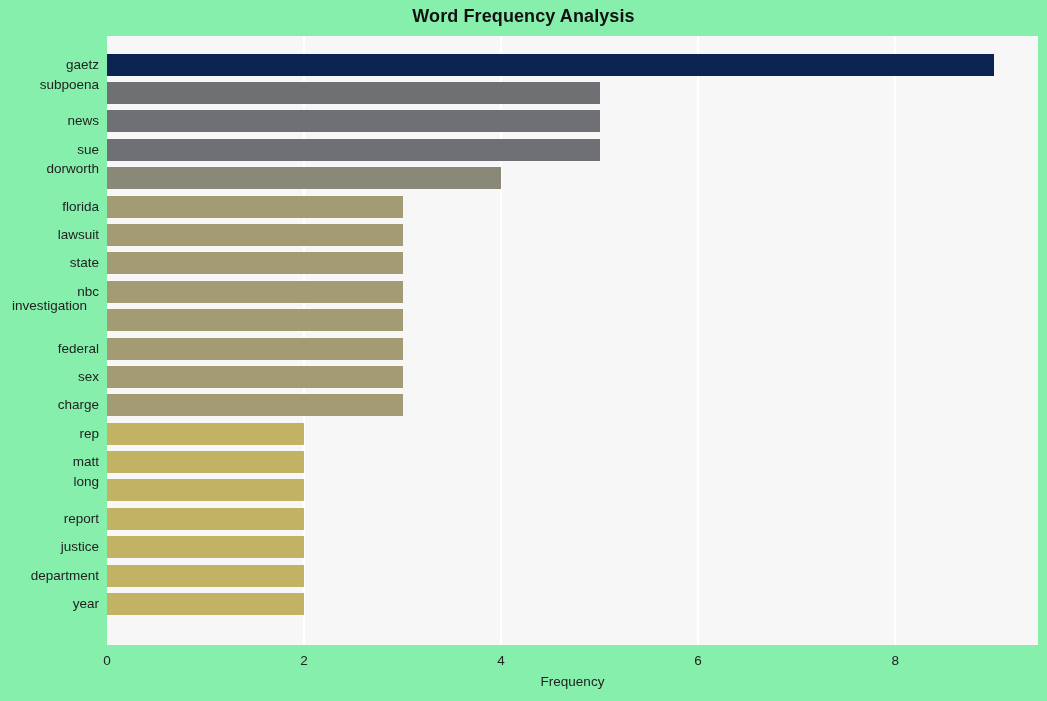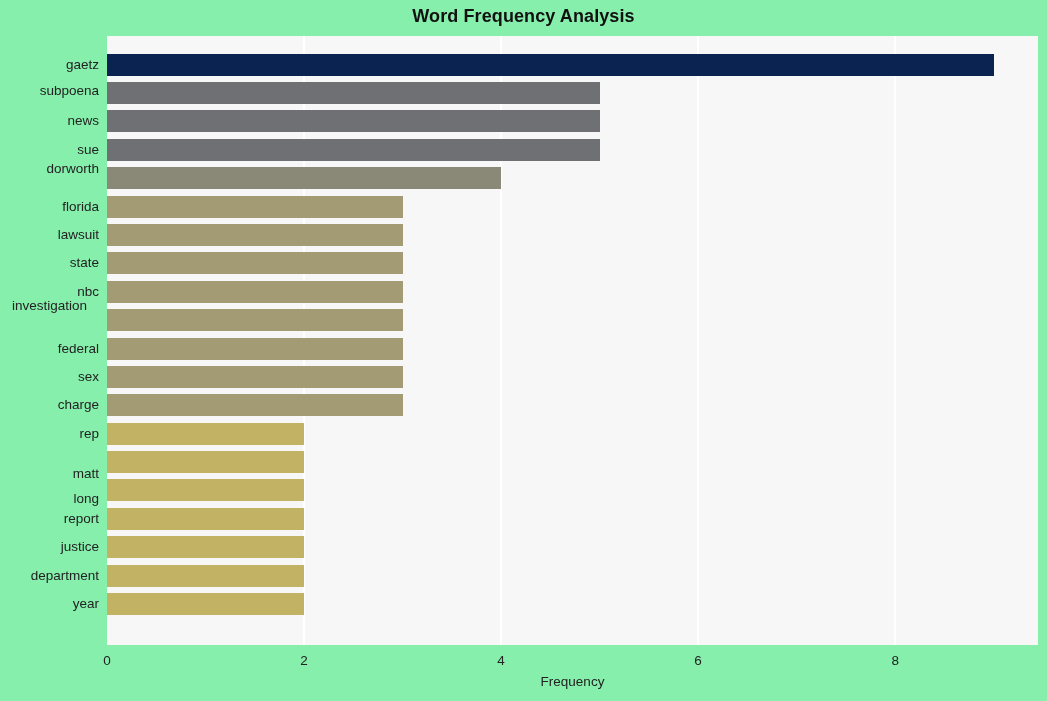--- a/index.html
+++ b/index.html
@@ -147,35 +147,35 @@
         <div class="bar" title="long: 2" style="top: 443.477px; width: 197.037px; height: 22px; background: rgb(194, 178, 100);"></div>
         <div class="bar" title="report: 2" style="top: 471.869px; width: 197.037px; height: 22px; background: rgb(194, 178, 100);"></div>
         <div class="bar" title="justice: 2" style="top: 500.26px; width: 197.037px; height: 22px; background: rgb(194, 178, 100);"></div>
         <div class="bar" title="department: 2" style="top: 528.652px; width: 197.037px; height: 22px; background: rgb(194, 178, 100);"></div>
         <div class="bar" title="year: 2" style="top: 557.043px; width: 197.037px; height: 22px; background: rgb(194, 178, 100);"></div>
       </div>
   </div>
 
   <div id="y-axis">
       <div class="y-tick-label" style="top: 21.6028px;">gaetz</div>
-      <div class="y-tick-label" style="top: 48px;">subpoena</div>
+      <div class="y-tick-label" style="top: 42px;">subpoena</div>
       <div class="y-tick-label" style="top: 78.386px;">news</div>
       <div class="y-tick-label" style="top: 106.778px; padding-left: 36px;">sue</div>
       <div class="y-tick-label" style="top: 126px;">dorworth</div>
       <div class="y-tick-label" style="top: 163.561px;">florida</div>
       <div class="y-tick-label" style="top: 191.952px;">lawsuit</div>
       <div class="y-tick-label" style="top: 220.344px;">state</div>
       <div class="y-tick-label" style="top: 248.736px;">nbc</div>
       <div class="y-tick-label" style="top: 263px; text-align: center;">investigation</div>
       <div class="y-tick-label" style="top: 305.519px;">federal</div>
       <div class="y-tick-label" style="top: 333.91px;">sex</div>
       <div class="y-tick-label" style="top: 362.302px;">charge</div>
       <div class="y-tick-label" style="top: 390.694px;">rep</div>
-      <div class="y-tick-label" style="top: 419.085px; margin-top: 12px;">matt</div>
-      <div class="y-tick-label" style="top: 456px;">long</div>
+      <div class="y-tick-label" style="top: 419.085px;">matt</div>
+      <div class="y-tick-label" style="top: 439px;">long</div>
       <div class="y-tick-label" style="top: 475.869px; padding-left: 28px;">report</div>
       <div class="y-tick-label" style="top: 504.26px;">justice</div>
       <div class="y-tick-label" style="top: 532.652px;">department</div>
       <div class="y-tick-label" style="top: 561.043px;">year</div>
     </div>
 
   <div id="x-axis">
       <div class="x-tick-label" style="left: 107px;">0</div>
       <div class="x-tick-label" style="left: 304.037px;">2</div>
       <div class="x-tick-label" style="left: 501.074px;">4</div>

